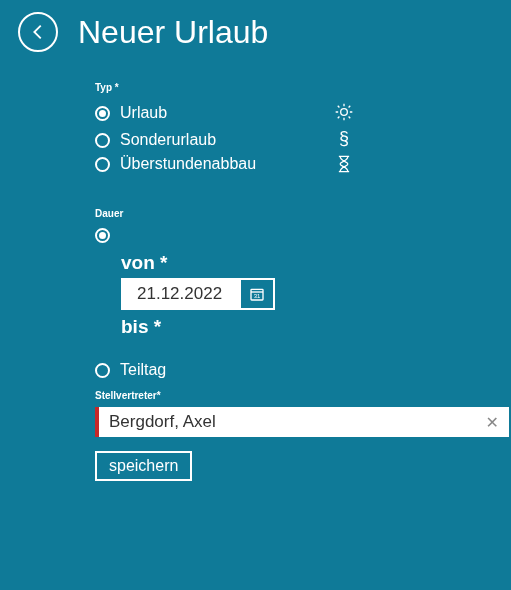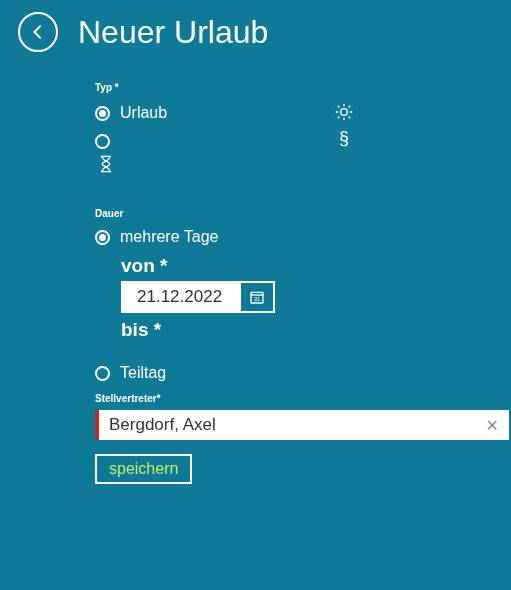--- a/index.html
+++ b/index.html
@@ -58,21 +58,21 @@
       flex: 1; border: none; background: transparent; font-size: 17px;
       font-family: inherit; color: #333; outline: none;
     }
     .sub-clear { color: #888; cursor: pointer; font-size: 16px; padding: 0 4px; }
     .sub-dd {
       width: 26px; background: #1a88a8; border: 1px solid #4aa0b8;
       color: #fff; display: flex; align-items: center; justify-content: center;
       font-size: 10px; cursor: pointer; margin-left: 2px;
     }
     .save-btn {
-      display: inline-block; border: 2px solid #fff; background: none; color: #bef264;
+      display: inline-block; border: 2px solid #fff; background: none; color: #ffffff;
       font-size: 16px; padding: 4px 12px; margin-top: 14px; cursor: pointer;
       font-family: inherit;
     }
   </style>
 </head>
 <body>
 
 <div class="header">
   <div class="back-btn">
     <svg width="22" height="22" viewBox="0 0 24 24" fill="none" stroke="#fff" stroke-width="2">
@@ -94,38 +94,42 @@
       <svg width="20" height="20" viewBox="0 0 24 24" fill="none" stroke="#fff" stroke-width="1.6">
           <circle cx="12" cy="12" r="4"></circle>
           <path d="M12 2v3M12 19v3M2 12h3M19 12h3M4.5 4.5l2 2M17.5 17.5l2 2M4.5 19.5l2-2M17.5 6.5l2-2"></path>
         </svg>
     </div>
   </div>
 
   <div class="row">
     <div class="row-left">
       <div class="radio"></div>
+      <span>Sonderurlaub</span>
     </div>
     <div class="icon-slot" style="font-size:18px;">§</div>
   </div>
 
   <div class="row">
+    <div class="row-left">
+      <div class="radio"></div>
+      <span>Überstundenabbau</span>
+    </div>
     <div class="icon-slot">
       <svg width="16" height="18" viewBox="0 0 24 28" fill="none" stroke="#fff" stroke-width="2">
           <path d="M4 2h16M4 26h16M6 2c0 8 12 8 12 12s-12 4-12 12M18 2c0 8-12 8-12 12s12 4 12 12"></path>
         </svg>
     </div>
   </div>
 
   <div class="section-label" style="margin-top:32px;">Dauer</div>
 
   <div class="row">
     <div class="row-left">
       <div class="radio checked"></div>
-      <span>mehrere Tage</span>
     </div>
   </div>
 
   <div class="date-group">
     <div class="date-label">von *</div>
     <div class="date-box">
       <input class="date-input" value="21.12.2022" style="">
       <div class="date-cal-btn">
         <svg width="16" height="16" viewBox="0 0 24 24" fill="none" stroke="#fff" stroke-width="2">
             <rect x="3" y="5" width="18" height="16" rx="1"></rect>

